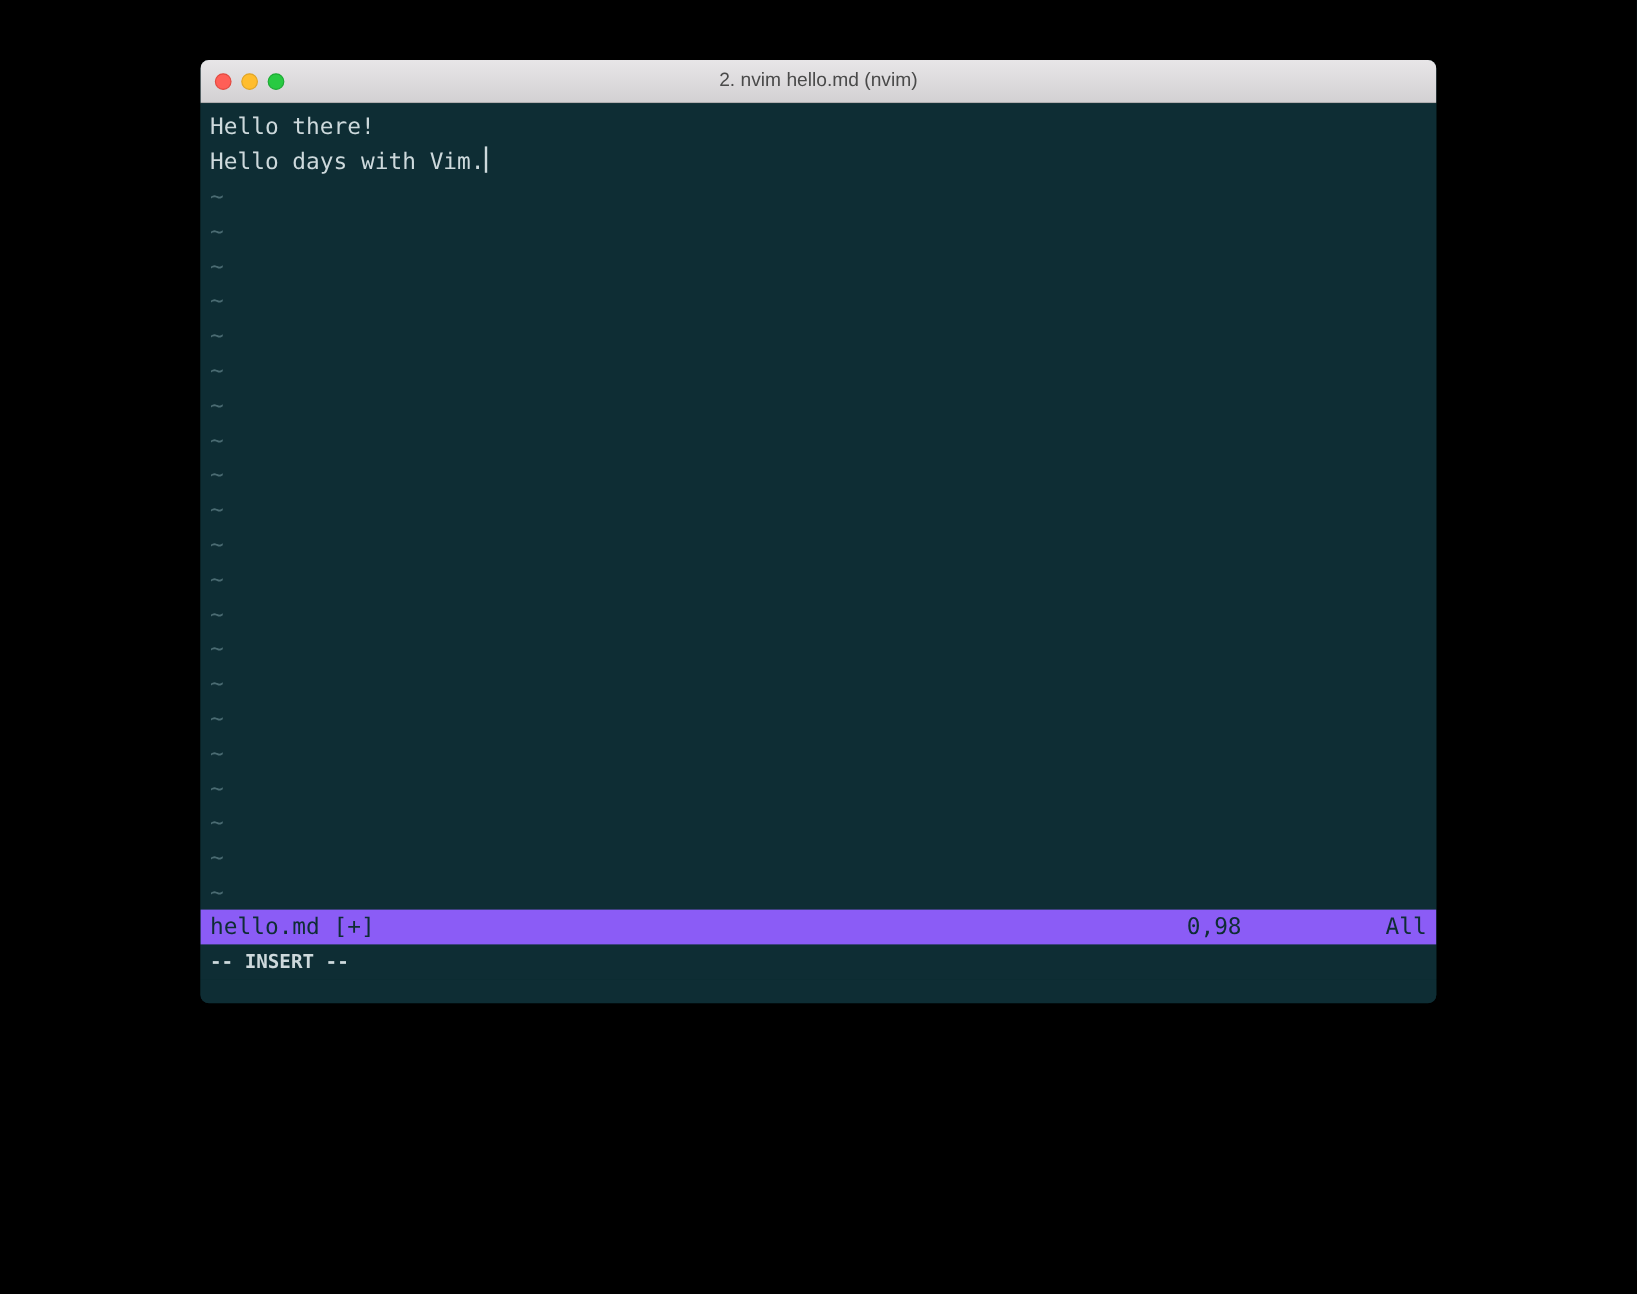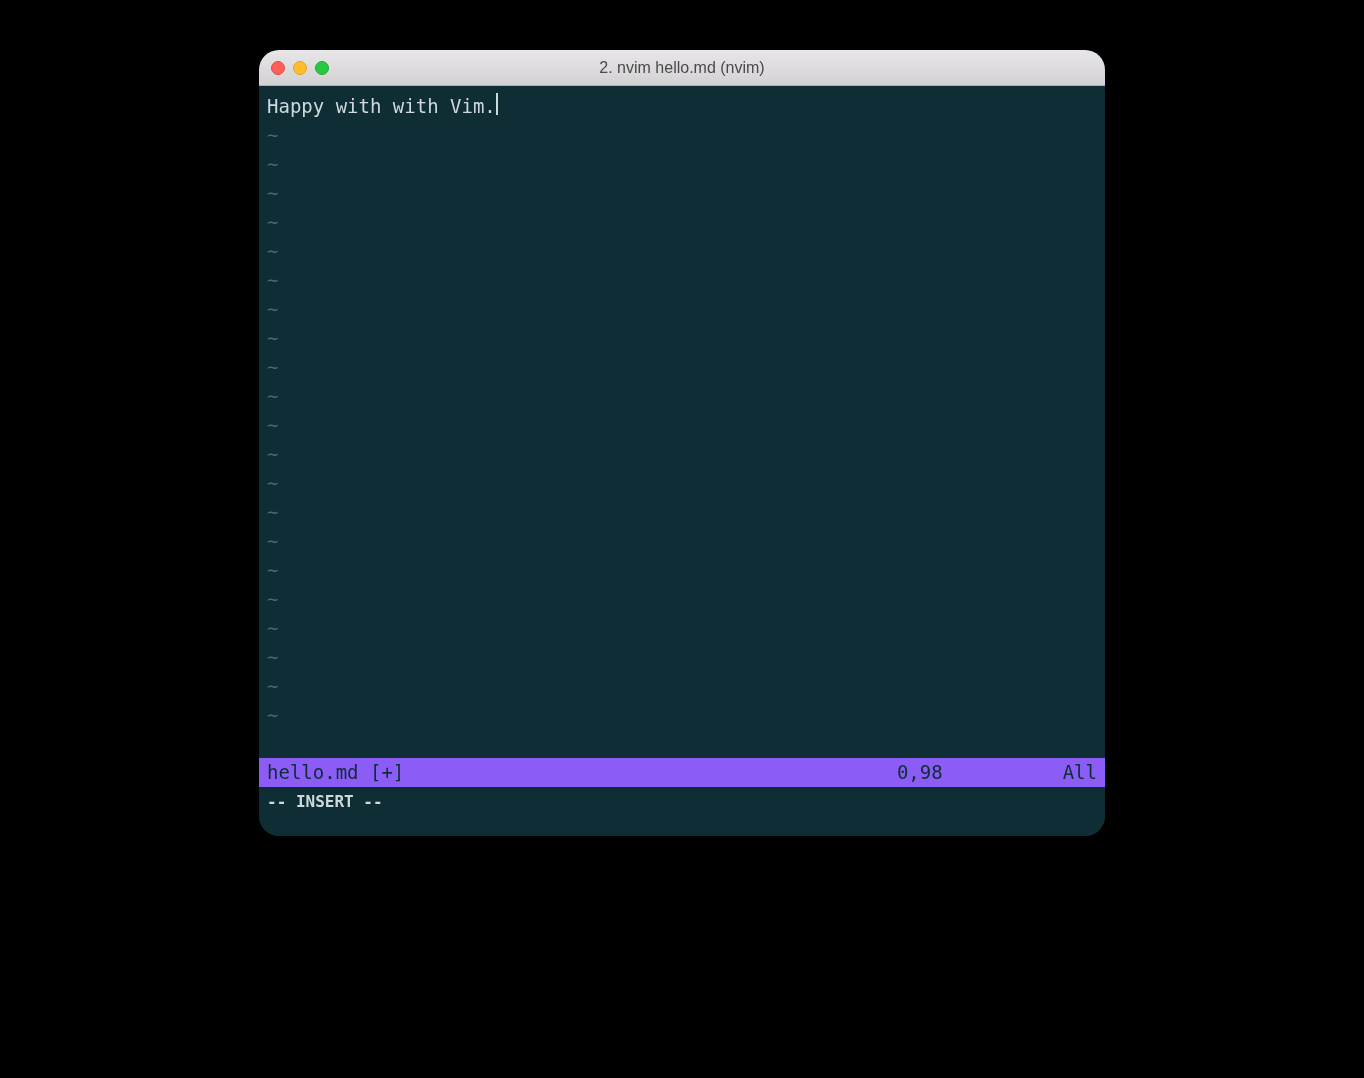--- a/index.html
+++ b/index.html
@@ -11,23 +11,23 @@
       background: #000;
       width: 1364px;
       height: 1078px;
       font-family: "Menlo", "Monaco", "Consolas", monospace;
       display: flex;
       align-items: flex-start;
       justify-content: center;
       padding-top: 50px;
     }
     .window {
-      width: 846px;
+      width: 1030px;
       background: #0e2d34;
-      border-radius: 20px;
+      border-radius: 7px;
       overflow: hidden;
       box-shadow: 0 20px 60px rgba(0,0,0,0.5);
     }
     .titlebar {
       height: 36px;
       background: linear-gradient(to bottom, #e8e6e8 0%, #d3d1d3 100%);
       display: flex;
       align-items: center;
       padding: 0 12px;
       position: relative;
@@ -139,21 +139,22 @@
   <div class="titlebar">
     <div class="traffic-lights">
       <div class="light red"></div>
       <div class="light yellow"></div>
       <div class="light green"></div>
     </div>
     <div class="window-title">2. nvim hello.md (nvim)</div>
   </div>
 
   <div class="terminal">
-    <div class="buffer-line"><span class="text-content">Happy with with Vim.</span><span class="cursor"></span></div>
+    <div class="buffer-line"><span class="text-content">Hello there!</span></div>
+    <div class="buffer-line"><span class="text-content">Hello days with Vim.</span><span class="cursor"></span></div>
     <div id="tilde-container">
         <div class="tilde-line">~</div>
         <div class="tilde-line">~</div>
         <div class="tilde-line">~</div>
         <div class="tilde-line">~</div>
         <div class="tilde-line">~</div>
         <div class="tilde-line">~</div>
         <div class="tilde-line">~</div>
         <div class="tilde-line">~</div>
         <div class="tilde-line">~</div>

